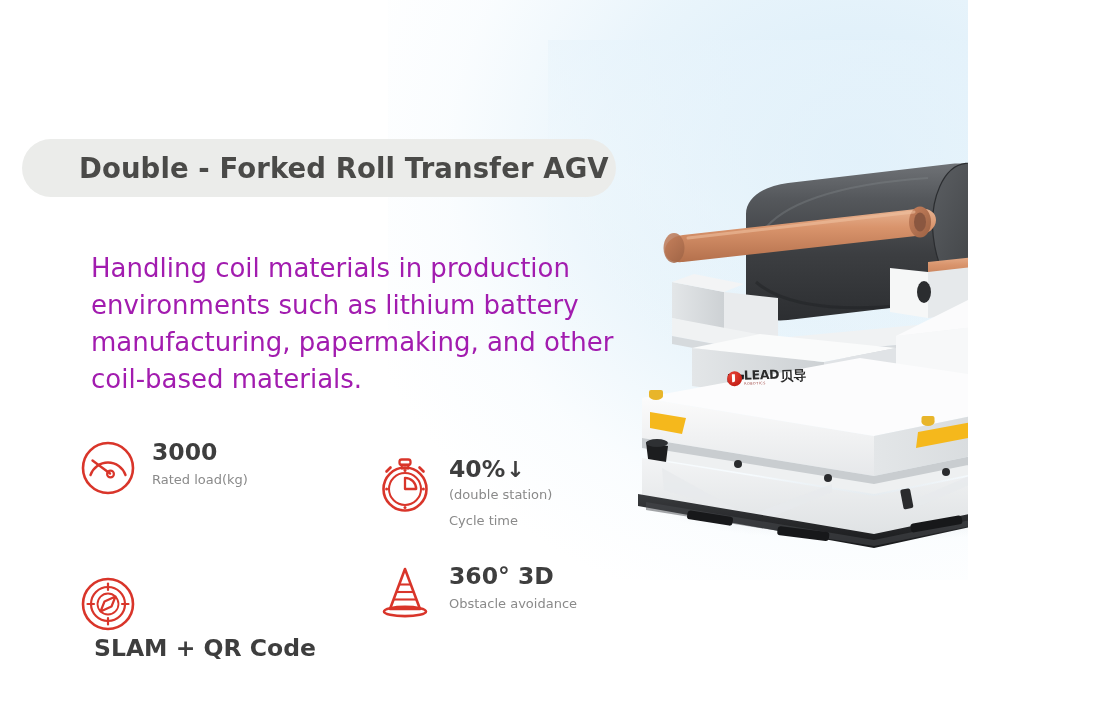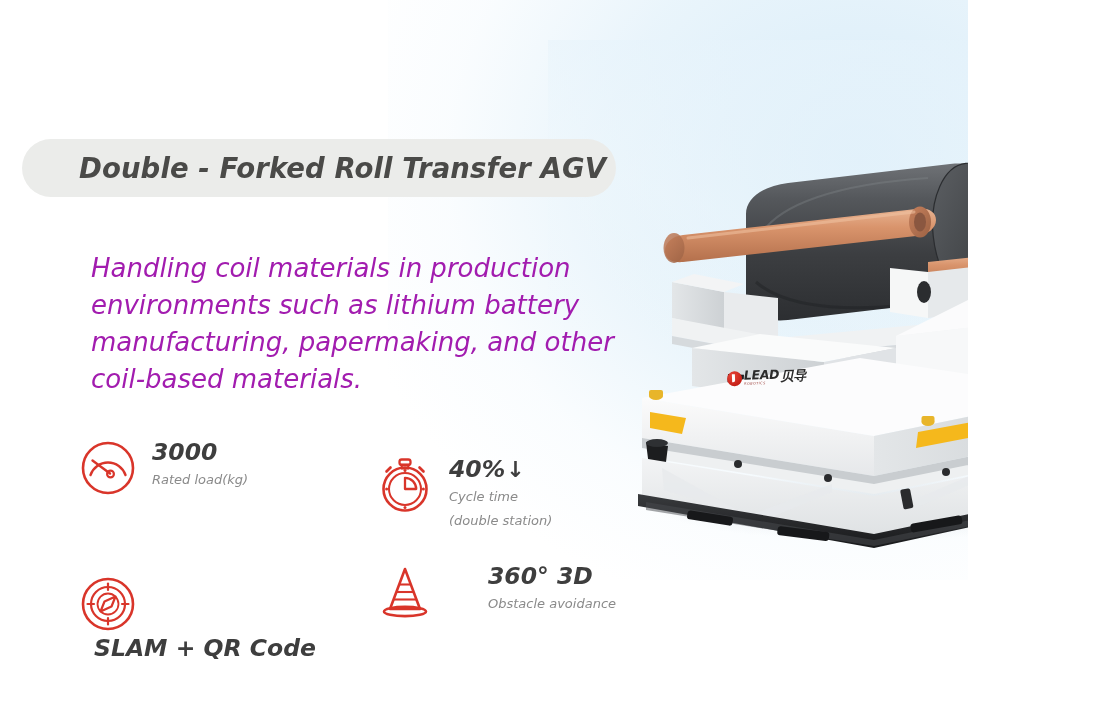--- a/index.html
+++ b/index.html
@@ -10,21 +10,20 @@
     overflow: hidden;
     font-family: "DejaVu Sans", "Liberation Sans", sans-serif;
   }
 
   .slide {
     position: relative;
     width: 968px;
     height: 719px;
     background: #ffffff;
     overflow: hidden;
-    font-style: italic;
   }
 
   
   .bg-wash {
     position: absolute;
     top: -120px;
     right: -180px;
     width: 760px;
     height: 700px;
     background: radial-gradient(ellipse at 62% 40%,
@@ -83,21 +82,21 @@
   .features {
     position: absolute;
     left: 79px;
     top: 437px;
     width: 600px;
   }
   .feat-row { position: absolute; display: flex; align-items: flex-start; }
   .feat-r1c1 { left: 0px;   top: 0px; }
   .feat-r1c2 { left: 297px; top: 17px; }
   .feat-r2c1 { left: 0px;   top: 136px; flex-direction: column; }
-  .feat-r2c2 { left: 297px; top: 124px; gap: 39px; }
+  .feat-r2c2 { left: 297px; top: 124px; }
 
   .feat-icon {
     width: 58px; height: 58px;
     flex: 0 0 58px;
     margin-top: 2px;
   }
   .feat-text { margin-left: 15px; padding-top: 2px; }
 
   .feat-value {
     font-size: 23.5px;
@@ -241,22 +240,22 @@
           <circle cx="29" cy="51.4" r="1.5" fill="#d9352a"></circle>
           <circle cx="10.6" cy="33" r="1.5" fill="#d9352a"></circle>
           <circle cx="47.4" cy="33" r="1.5" fill="#d9352a"></circle>
         </svg>
       </div>
       <div class="feat-text">
         <div class="feat-value">
           <span>40%</span>
           <span class="arrow">↓</span>
         </div>
+        <div class="feat-label l2">(double station)</div>
         <div class="feat-label">Cycle time</div>
-        <div class="feat-label l2">(double station)</div>
       </div>
     </div>
 
     <div class="feat-row feat-r2c1">
       <div class="feat-icon">
         <svg viewBox="0 0 58 58">
           <circle cx="29" cy="29" r="25" fill="none" stroke="#d9352a" stroke-width="2.6"></circle>
           <circle cx="29" cy="29" r="17" fill="none" stroke="#d9352a" stroke-width="2.2"></circle>
           <circle cx="29" cy="29" r="10.5" fill="none" stroke="#d9352a" stroke-width="1.8"></circle>
           <line x1="29" y1="8.5" x2="29" y2="15" stroke="#d9352a" stroke-width="2.2" stroke-linecap="round"></line>

